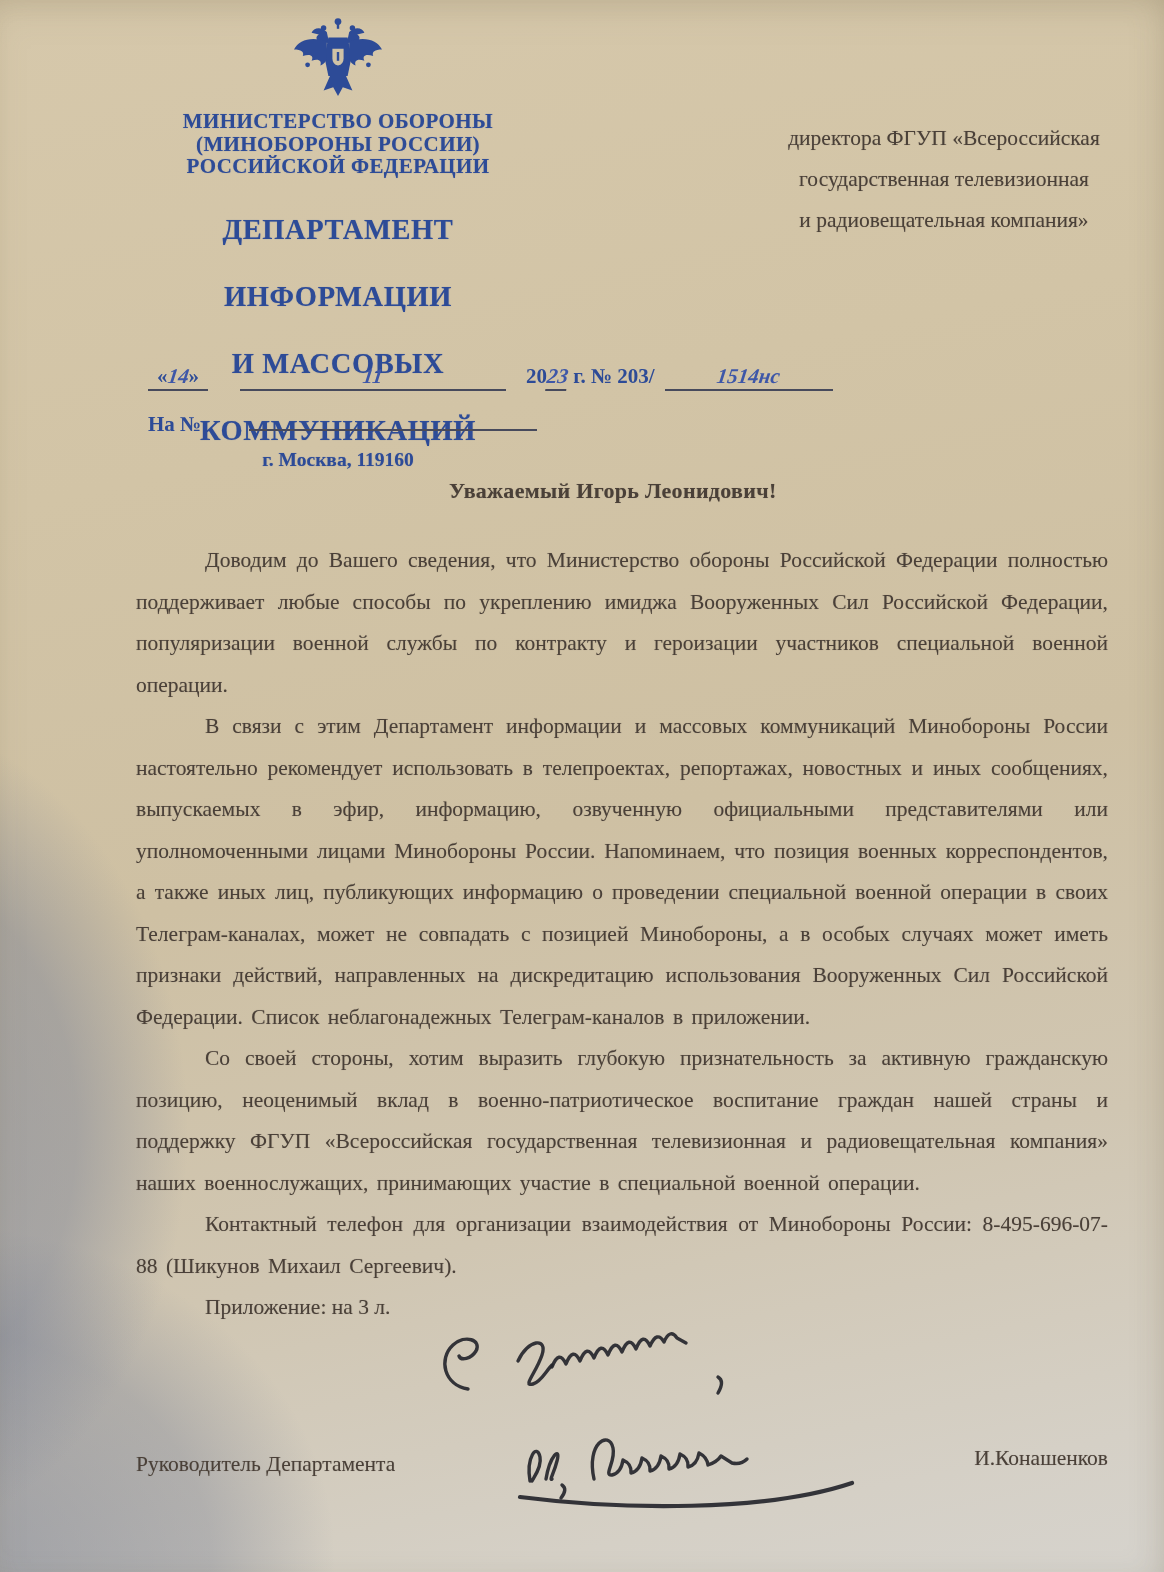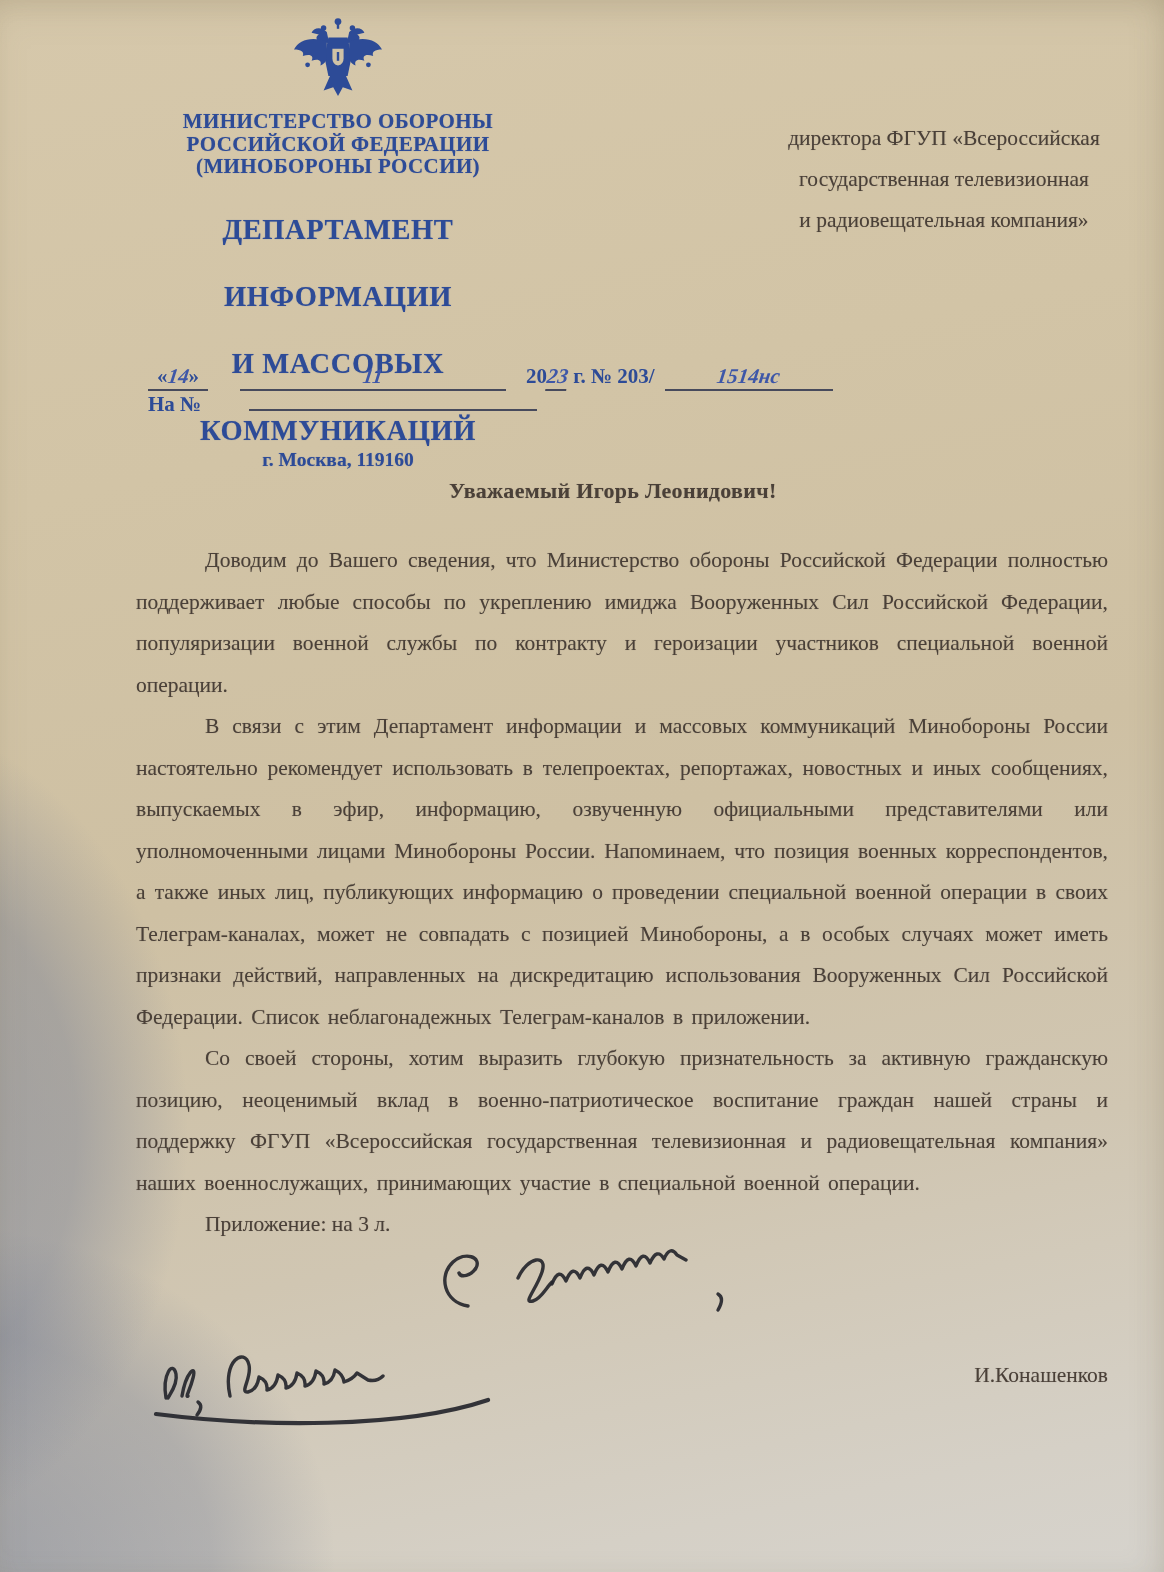--- a/index.html
+++ b/index.html
@@ -27,21 +27,21 @@
   .addressee .line-last{letter-spacing:1.5px;}
   
   .refblock{position:absolute;left:148px;top:364px;width:800px;color:#2d4b97;font-weight:bold;font-size:21px;}
   .ref-row{display:flex;align-items:baseline;}
   .u{border-bottom:2px solid #474a5c;}
   .hw{font-style:italic;color:#3e57a8;font-family:"Liberation Serif",serif;font-weight:600;transform:skewX(-8deg);display:inline-block;}
   .day-group{display:inline-block;text-align:center;min-width:60px;}
   .month-slot{display:inline-block;width:266px;margin-left:32px;text-align:center;}
   .year-group{margin-left:20px;white-space:nowrap;}
   .num-slot{display:inline-block;width:168px;margin-left:10px;text-align:center;}
-  .row2{gap:20px;}
+  .row2{margin-top:20px;gap:20px;}
   .reply-slot{display:inline-block;width:288px;margin-left:28px;height:18px;}
   
   .content{position:absolute;left:136px;right:56px;top:468px;color:#4a4038;font-size:21.5px;text-shadow:0 0 1px rgba(74,64,56,0.30);}
   .salutation{margin:10px 0 0 313px;font-weight:600;font-size:22px;letter-spacing:0.3px;}
   .para{margin:0;text-indent:69px;text-align:justify;line-height:41.5px;word-spacing:3px;}
   .para.first{margin-top:36px;}
   .attachment{margin:0;text-indent:69px;line-height:41.5px;}
   .regards{margin:0 0 0 290px;}
   .sign-row{display:flex;justify-content:space-between;align-items:flex-end;margin-top:2px;}
   .sign-title{font-size:21.5px;padding-bottom:40px;white-space:nowrap;}
@@ -66,22 +66,22 @@
         <path d="M46 33 C27 26 11 31 5 43 C14 43 18 46 16 51 C26 48 30 51 27 57 C36 54 40 57 38 63 C44 60 46 57 46 50 Z"></path>
         <path d="M74 33 C93 26 109 31 115 43 C106 43 102 46 104 51 C94 48 90 51 93 57 C84 54 80 57 82 63 C76 60 74 57 74 50 Z"></path>
         <path d="M50 76 L70 76 L78 94 L66 90 L60 101 L54 90 L42 94 Z"></path>
         <circle cx="22" cy="62" r="3"></circle>
         <circle cx="98" cy="62" r="3"></circle>
         <path d="M53 42 h14 v12 q0 7 -7 9 q-7 -2 -7 -9 Z" fill="#cfc2a6"></path>
         <path d="M58.5 46 h3 v11 h-3 Z"></path>
       </g>
     </svg>
     <div class="org-line">МИНИСТЕРСТВО ОБОРОНЫ</div>
+    <div class="org-line">(МИНОБОРОНЫ РОССИИ)</div>
     <div class="org-line">РОССИЙСКОЙ ФЕДЕРАЦИИ</div>
-    <div class="org-line">(МИНОБОРОНЫ РОССИИ)</div>
     <div class="dept-block">
       <div class="dept-line">ДЕПАРТАМЕНТ</div>
       <div class="dept-line">ИНФОРМАЦИИ</div>
       <div class="dept-line">И МАССОВЫХ</div>
       <div class="dept-line">КОММУНИКАЦИЙ</div>
     </div>
     <div class="city-line">г. Москва, 119160</div>
   </div>
 
   <div class="addressee">
@@ -101,32 +101,34 @@
       <span>На №</span>
       <span class="reply-slot u"></span>
     </div>
   </div>
 
   <div class="content">
     <div class="salutation">Уважаемый Игорь Леонидович!</div>
     <p class="para first">Доводим до Вашего сведения, что Министерство обороны Российской Федерации полностью поддерживает любые способы по укреплению имиджа Вооруженных Сил Российской Федерации, популяризации военной службы по контракту и героизации участников специальной военной операции.</p>
     <p class="para">В связи с этим Департамент информации и массовых коммуникаций Минобороны России настоятельно рекомендует использовать в телепроектах, репортажах, новостных и иных сообщениях, выпускаемых в эфир, информацию, озвученную официальными представителями или уполномоченными лицами Минобороны России. Напоминаем, что позиция военных корреспондентов, а также иных лиц, публикующих информацию о проведении специальной военной операции в своих Телеграм-каналах, может не совпадать с позицией Минобороны, а в особых случаях может иметь признаки действий, направленных на дискредитацию использования Вооруженных Сил Российской Федерации. Список неблагонадежных Телеграм-каналов в приложении.</p>
     <p class="para">Со своей стороны, хотим выразить глубокую признательность за активную гражданскую позицию, неоценимый вклад в военно-патриотическое воспитание граждан нашей страны и поддержку ФГУП «Всероссийская государственная телевизионная и радиовещательная компания» наших военнослужащих, принимающих участие в специальной военной операции.</p>
+    <p class="para">Контактный телефон для организации взаимодействия от Минобороны России: 8-495-696-07-88 (Шикунов Михаил Сергеевич).</p>
     <p class="attachment">Приложение: на 3 л.</p>
 
     <div class="regards">
       <svg width="420" height="78" viewBox="0 0 420 78" aria-hidden="true">
         <path class="sig-stroke" d="M42 60 C18 56 12 30 27 16 C39 5 56 11 50 22 C45 30 35 32 33 27"></path>
         <path class="sig-stroke" d="M92 32 C102 10 122 8 116 26 C110 44 96 58 107 55 C115 53 120 42 126 36"></path>
         <path class="sig-stroke" d="M126 38 q7 -18 14 -3 q7 -18 14 -3 q7 -18 14 -3 q7 -18 14 -3 q7 -18 14 -3 q7 -18 14 -3 q7 -18 14 -3 q7 -16 14 -4 q6 -14 13 -4 l9 5"></path>
         <path class="sig-stroke" d="M292 48 q7 4 0 16"></path>
       </svg>
     </div>
 
     <div class="sign-row">
+      <div class="sign-title">Руководитель Департамента</div>
       <div>
         <svg width="370" height="96" viewBox="0 0 370 96" aria-hidden="true">
           <path class="sig-stroke" d="M30 66 C26 42 37 28 40 42 C42 52 34 62 32 66"></path>
           <path class="sig-stroke" d="M46 64 C50 40 61 31 57 46 C54 58 49 66 52 64"></path>
           <path class="sig-stroke" d="M62 70 q6 4 -1 13"></path>
           <path class="sig-stroke" d="M94 64 C86 28 109 15 113 33 C116 46 103 61 112 60 q9 -2 11 -15 q9 4 8 13 q9 -2 11 -15 q9 4 8 13 q9 -2 11 -15 q9 4 8 13 q9 -2 11 -15 q9 4 8 13 q9 -2 11 -14 q8 4 9 12 q9 -3 13 -9 l11 7 q9 2 15 -4"></path>
           <path class="sig-stroke" style="stroke-width:4.2" d="M20 82 C122 95 266 97 352 68"></path>
         </svg>
       </div>
       <div class="sign-name">И.Конашенков</div>

